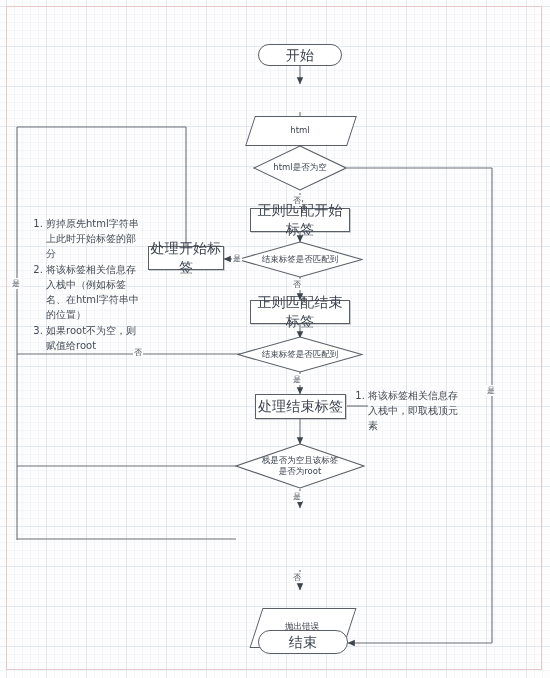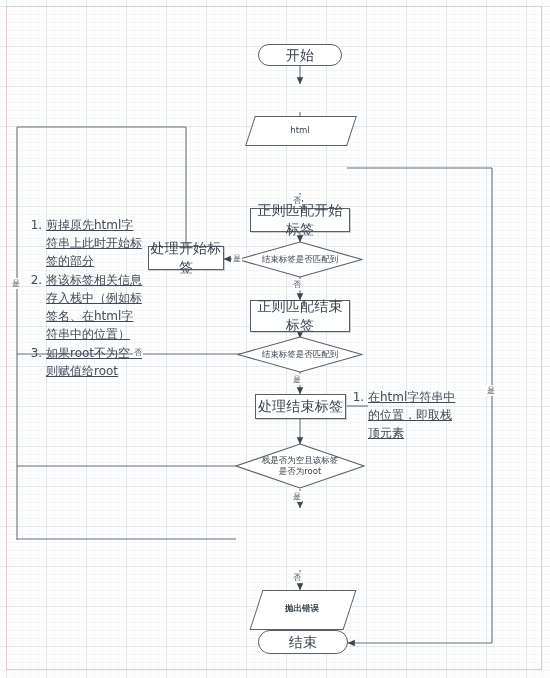--- a/index.html
+++ b/index.html
@@ -72,24 +72,23 @@
   .edge-label{
     position:absolute;
     font-size:8px;color:#4a505a;
     background:#fdfdfd;
     padding:0 1px;
     z-index:4;
   }
   .note{
     position:absolute;
     color:#444a55;
-    font-size:12px;
+    font-size:10px;
     line-height:1.5;
     z-index:4;
-    text-decoration:underline;
   }
   .note ol{margin:0;padding-left:12px;}
   .note li{margin:0 0 1px 0;}
   .note-plain{white-space:pre-line;}
 </style>
 </head>
 <body>
 
 <div id="canvas">
 
@@ -150,20 +149,26 @@
 
   <div class="node term" style="left:258px;top:44px;width:84px;height:22px;">
     <span>开始</span>
   </div>
 
   <div class="para" style="left:250px;top:84px;width:100px;height:28px;margin-top:32px;">
     <span class="shape"></span>
     <span class="txt">html</span>
   </div>
 
+  <div class="dia" style="left:253px;top:145px;width:94px;height:46px;">
+    <svg width="94" height="46" style="position:absolute;left:0;top:0;">
+      <polygon points="47,1 93,23 47,45 1,23" fill="#ffffff" stroke="#5a5f66" stroke-width="1.1"></polygon>
+    </svg>
+    <div class="dtxt">html是否为空</div>
+  </div>
   <div class="edge-label" style="left:292px;top:195px;">否</div>
   <div class="edge-label" style="left:486px;top:385px;">是</div>
 
   <div class="node proc" style="left:250px;top:208px;width:100px;height:24px;">
     <span>正则匹配开始标签</span>
   </div>
 
   <div class="dia" style="left:237px;top:241px;width:126px;height:37px;">
     <svg width="126" height="37" style="position:absolute;left:0;top:0;">
       <polygon points="63,1 125,18.5 63,36 1,18.5" fill="#ffffff" stroke="#5a5f66" stroke-width="1.1"></polygon>
@@ -180,55 +185,55 @@
   <div class="note" style="left:34px;top:216px;width:110px;">
     <ol>
       <li>剪掉原先html字符串上此时开始标签的部分</li>
       <li>将该标签相关信息存入栈中（例如标签名、在html字符串中的位置）</li>
       <li>如果root不为空，则赋值给root</li>
     </ol>
   </div>
 
   <div class="edge-label" style="left:11px;top:278px;">是</div>
 
-  <div class="node proc" style="left:250px;top:300px;width:100px;height:32px;">
+  <div class="node proc" style="left:250px;top:300px;width:100px;height:24px;">
     <span>正则匹配结束标签</span>
   </div>
 
   <div class="dia" style="left:237px;top:336px;width:126px;height:37px;">
     <svg width="126" height="37" style="position:absolute;left:0;top:0;">
       <polygon points="63,1 125,18.5 63,36 1,18.5" fill="#ffffff" stroke="#5a5f66" stroke-width="1.1"></polygon>
     </svg>
     <div class="dtxt">结束标签是否匹配到</div>
   </div>
   <div class="edge-label" style="left:133px;top:347px;">否</div>
   <div class="edge-label" style="left:292px;top:374px;">是</div>
 
   <div class="node proc" style="left:255px;top:394px;width:91px;height:25px;">
     <span>处理结束标签</span>
   </div>
 
   <div class="note" style="left:356px;top:388px;width:106px;">
     <ol>
-      <li>在html字符串中的位置，即取栈顶元素</li>
+      <li>将该标签相关信息存入栈中，即取栈顶元素</li>
     </ol>
   </div>
 
   <div class="dia" style="left:235px;top:443px;width:130px;height:46px;">
     <svg width="130" height="46" style="position:absolute;left:0;top:0;">
       <polygon points="65,1 129,23 65,45 1,23" fill="#ffffff" stroke="#5a5f66" stroke-width="1.1"></polygon>
     </svg>
     <div class="dtxt note-plain">栈是否为空且该标签
 是否为root</div>
   </div>
   <div class="edge-label" style="left:292px;top:491px;">是</div>
 
   <div class="edge-label" style="left:292px;top:572px;">否</div>
 
-  <div class="para" style="left:256px;top:590px;width:92px;height:38px;font-weight:bold;">
+  <div class="para" style="left:256px;top:608px;width:92px;height:38px;">
     <span class="shape"></span>
     <span class="txt">抛出错误</span>
   </div>
 
   <div class="node term" style="left:258px;top:630px;width:90px;height:24px;justify-content:center;">
     <span>结束</span>
   </div>
 
 </div>
 

